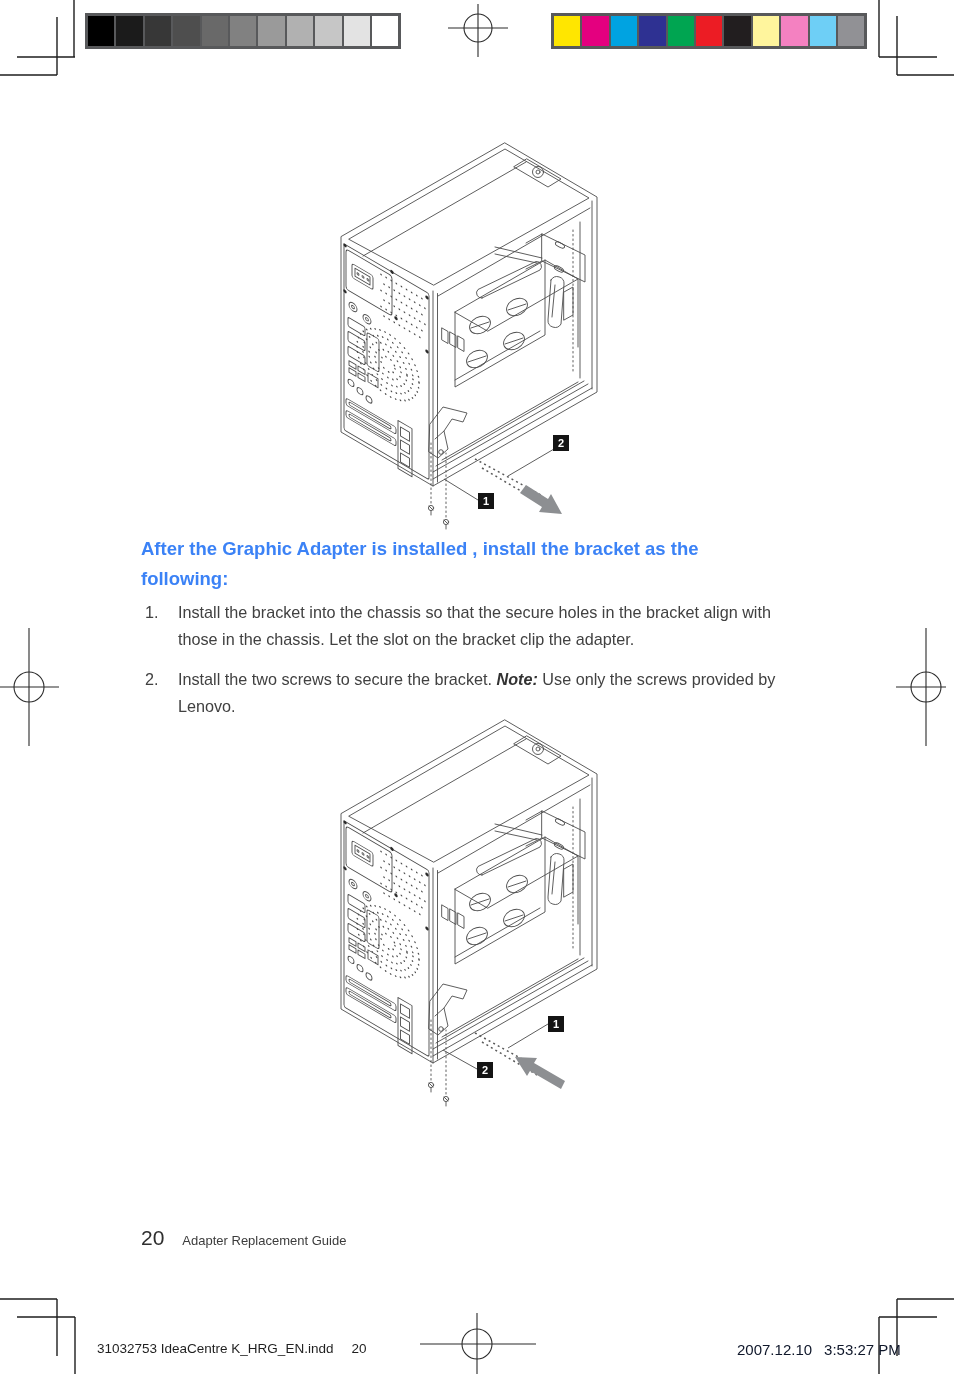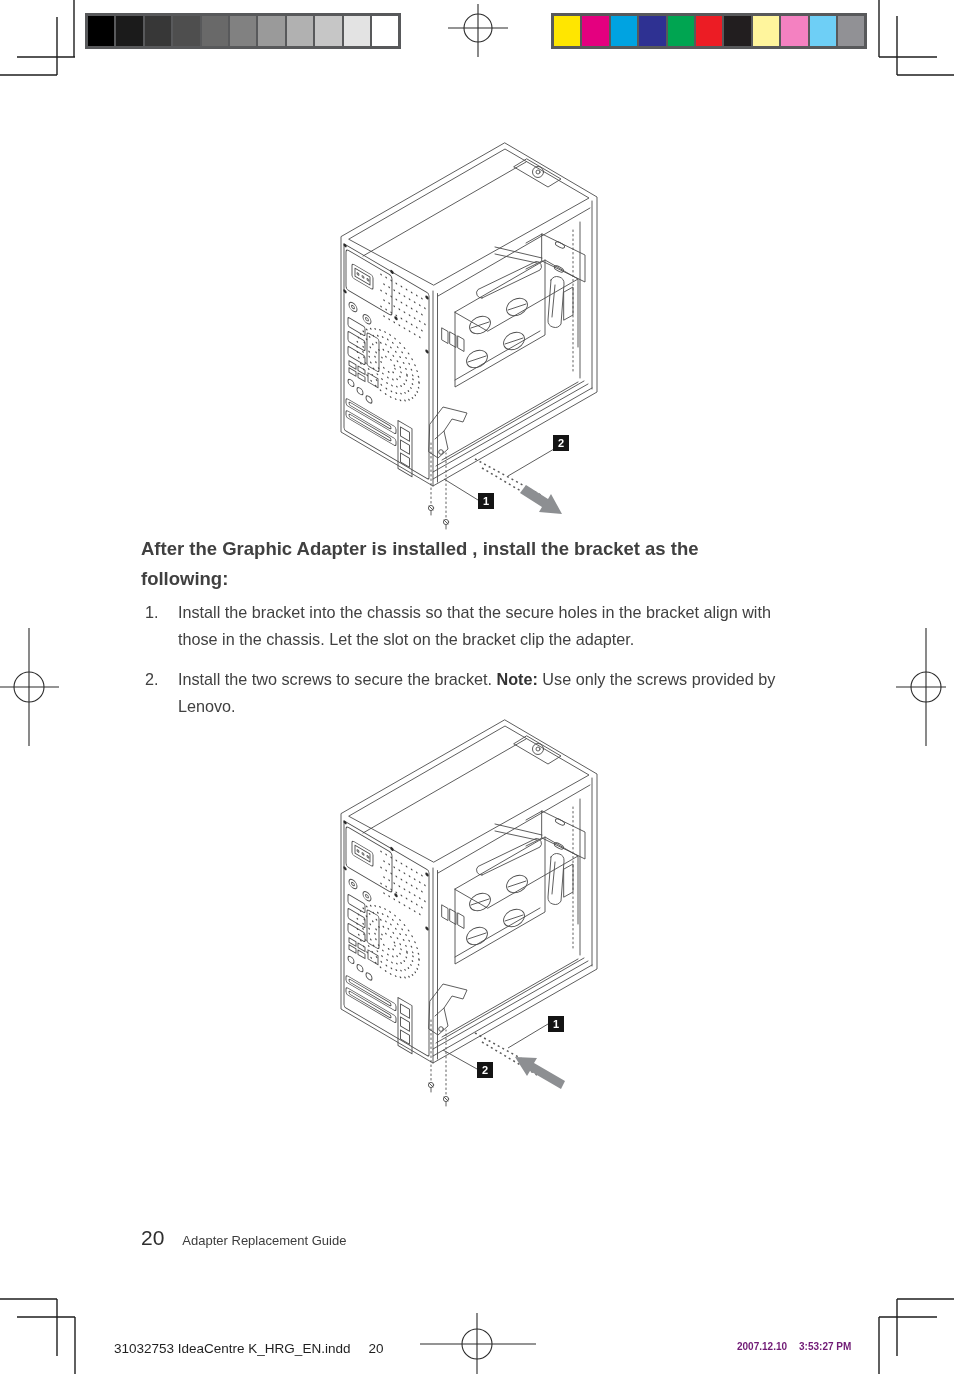--- a/index.html
+++ b/index.html
@@ -17,33 +17,33 @@
   .figure{position:absolute;left:330px;width:290px;height:410px;}
   .fig1{top:122px;}
   .fig2{top:699px;}
   .leader{stroke:#4c4c4c;stroke-width:0.9;fill:none;}
   .dotted{stroke:#5a5a5a;stroke-width:1.5;stroke-dasharray:2 3.2;fill:none;}
   .arrowfill{fill:#8d8f92;stroke:none;}
   .badge-box{fill:#141414;stroke:none;}
   .badge-num{fill:#ffffff;font-family:"Liberation Sans",sans-serif;font-size:11px;font-weight:bold;text-anchor:middle;}
   
   .heading{position:absolute;left:141px;top:534px;width:618px;
-           font-size:18.5px;line-height:30px;font-weight:bold;color:#404040;}
+           font-size:18.5px;line-height:30px;font-weight:bold;color:#3b82f6;}
   .steps{position:absolute;left:145px;top:599px;width:660px;color:#414141;
          font-size:16.2px;line-height:27px;}
   .step{display:flex;margin-bottom:13px;}
   .step-num{width:33px;flex:none;}
   .step-text{max-width:612px;}
-  .step-text b{color:#333333;}
+  .step-text b{color:#333333;font-style:italic;}
   .footer{position:absolute;left:141px;top:1226px;display:flex;align-items:baseline;color:#2f2f2f;}
   .page-num{font-size:21px;}
   .guide-title{font-size:13px;margin-left:18px;color:#3c3c3c;}
-  .imprint-left{position:absolute;left:97px;top:1341px;font-size:13.5px;color:#1f1f1f;white-space:nowrap;margin-left:17px;}
+  .imprint-left{position:absolute;left:97px;top:1341px;font-size:13.5px;color:#1f1f1f;white-space:nowrap;}
   .imprint-left .pg{margin-left:18px;}
-  .imprint-right{position:absolute;left:737px;top:1341px;font-size:10px;color:#701a75;white-space:nowrap;font-weight:bold;}
+  .imprint-right{position:absolute;left:737px;top:1341px;font-size:15px;color:#0f172a;white-space:nowrap;}
   .imprint-right .tm{margin-left:12px;}
 </style>
 </head>
 <body>
 
 <div class="page">
 
   <svg class="marks-overlay" width="954" height="1374" viewBox="0 0 954 1374">
     <g stroke="#1f1f1f" stroke-width="1.4" fill="none">
       <path d="M74,0 V57 M17,57 H75 M57,17 V75 M0,75 H57"></path>

